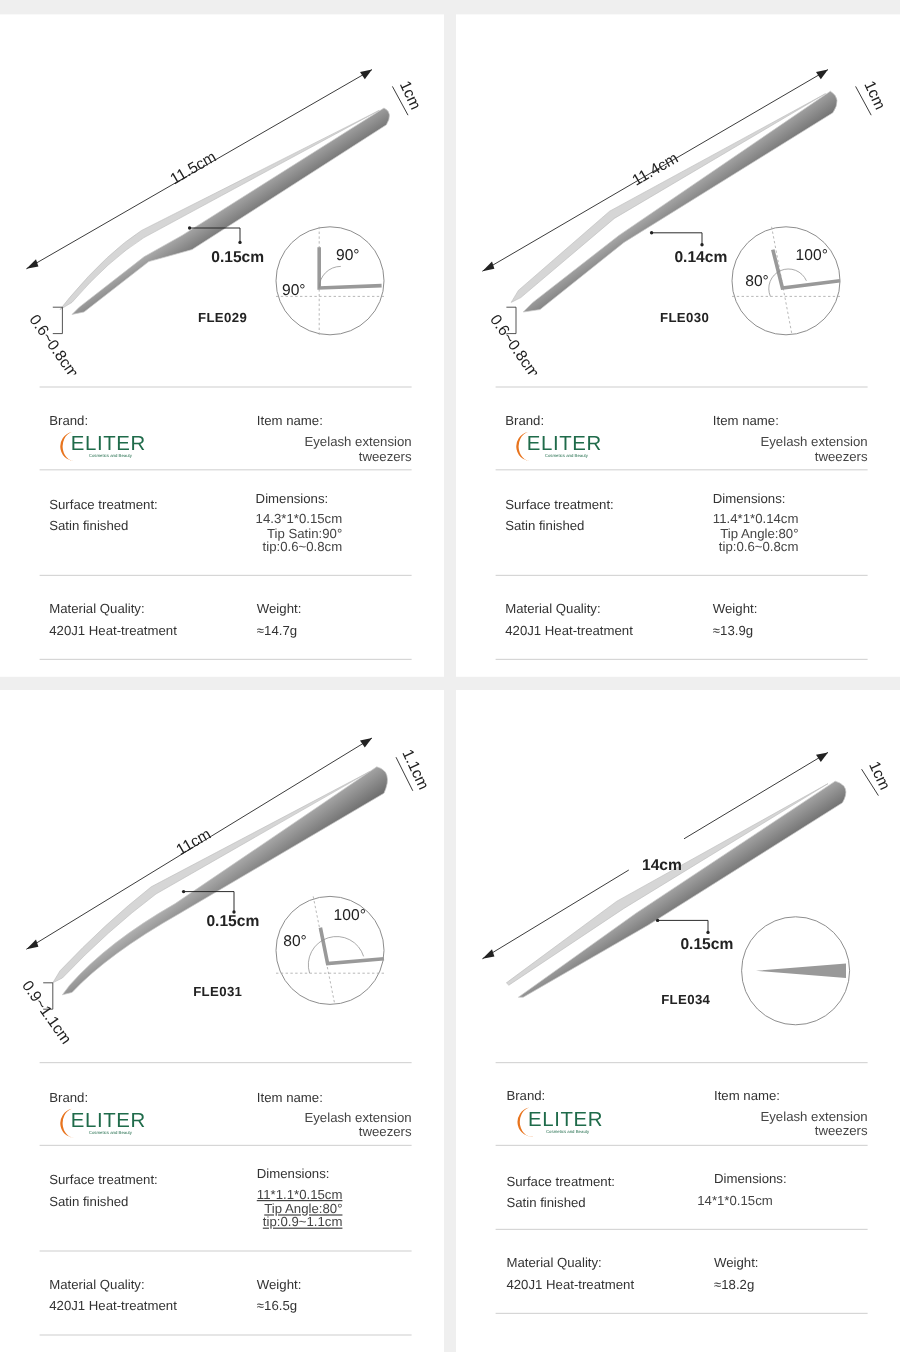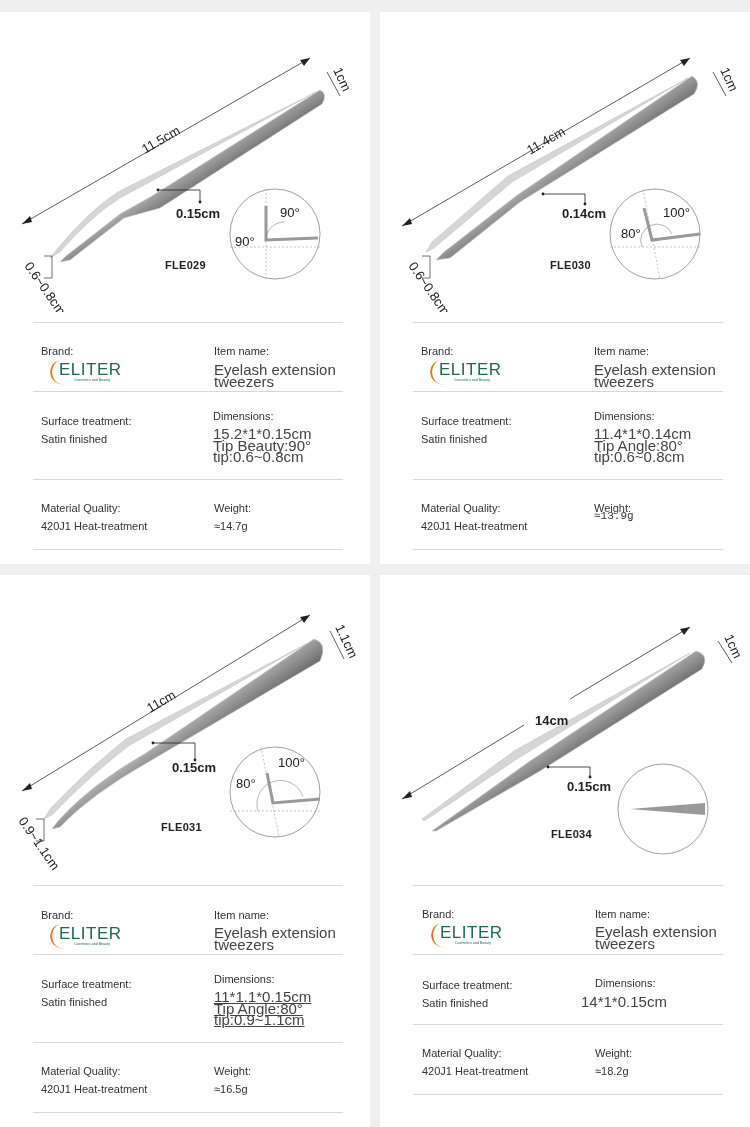--- a/index.html
+++ b/index.html
@@ -8,26 +8,26 @@
   .panel { position:absolute; background:#fff; overflow:hidden; }
   .p0 { left:0; top:12px; width:370px; height:552px; }
   .p1 { left:380px; top:12px; width:370px; height:552px; }
   .p2 { left:0; top:575px; width:370px; height:552px; }
   .p3 { left:380px; top:575px; width:370px; height:552px; }
   .figure { position:absolute; left:0; top:0; width:370px; height:300px; }
   .figure svg { position:absolute; left:0; top:0; }
   .dimtxt { font-size:13px; fill:#222; font-family:"Liberation Sans", sans-serif; }
   .bold { font-weight:bold; }
   .model { position:absolute; font-size:11px; color:#222; font-weight:bold; letter-spacing:0.3px; }
-  .specs { position:absolute; left:33px; width:310px; top:310px; }
+  .specs { position:absolute; left:33px; width:310px; top:310px;text-align:right; }
   .row { position:relative; border-top:1px solid #d6d6d6; }
   .row.last { border-bottom:1px solid #d6d6d6; }
   .cell { position:absolute; }
   .lbl { font-size:11px; color:#333; }
-  .val { font-size:15px; color:#444; line-height:11.5px; }
+  .val { font-size:11px; color:#444; line-height:11.5px; }
   .logo { position:absolute; width:80px; height:28px; }
   .logo-word { position:absolute; left:14px; top:2px; font-size:17px; color:#1f6b4a; letter-spacing:0.5px; }
   .logo-sub { position:absolute; left:29px; top:20px; font-size:3.6px; color:#1f6b4a; white-space:nowrap; }
 </style>
 </head>
 <body>
 
 <div class="panel p0">
   <div class="figure">
     <svg width="370" height="300">
@@ -80,22 +80,22 @@
         <span class="logo-sub">Cosmetics and Beauty</span>
       </div>
       <div class="cell lbl" style="left:181px;top:22px;">Item name:</div>
       <div class="cell val" style="left:181px;top:41px;">Eyelash extension tweezers</div>
     </div>
     <div class="row" style="height:87px;">
       <div class="cell lbl" style="left:8px;top:23px;">Surface treatment:</div>
       <div class="cell lbl" style="left:8px;top:41px;">Satin finished</div>
       <div class="cell lbl" style="left:180px;top:18px;">Dimensions:</div>
       <div class="cell val" style="left:180px;top:36px;">
-        <div>15.2*1*0.15cm</div>
-        <div>Tip Beauty:90°</div>
+        <div>14.3*1*0.15cm</div>
+        <div>Tip Satin:90°</div>
         <div>tip:0.6~0.8cm</div>
       </div>
     </div>
     <div class="row last" style="height:69px;">
       <div class="cell lbl" style="left:8px;top:22px;">Material Quality:</div>
       <div class="cell lbl" style="left:8px;top:40px;">420J1 Heat-treatment</div>
       <div class="cell lbl" style="left:181px;top:22px;">Weight:</div>
       <div class="cell lbl" style="left:181px;top:40px;">≈14.7g</div>
     </div>
   </div>
@@ -156,21 +156,21 @@
       <div class="cell val" style="left:181px;top:36px;">
         <div>11.4*1*0.14cm</div>
         <div>Tip Angle:80°</div>
         <div>tip:0.6~0.8cm</div>
       </div>
     </div>
     <div class="row last" style="height:69px;">
       <div class="cell lbl" style="left:8px;top:22px;">Material Quality:</div>
       <div class="cell lbl" style="left:8px;top:40px;">420J1 Heat-treatment</div>
       <div class="cell lbl" style="left:181px;top:22px;">Weight:</div>
-      <div class="cell lbl" style="left:181px;top:30px;font-family:Liberation Mono, monospace;">≈13.9g</div>
+      <div class="cell lbl" style="left:181px;top:40px;">≈13.9g</div>
     </div>
   </div>
 </div>
 
 <div class="panel p2">
   <div class="figure">
     <svg width="370" height="300">
       <defs>
         <linearGradient id="steel2" x1="0" y1="0" x2="1" y2="1">
           <stop offset="0" stop-color="#f5f5f5"></stop>

